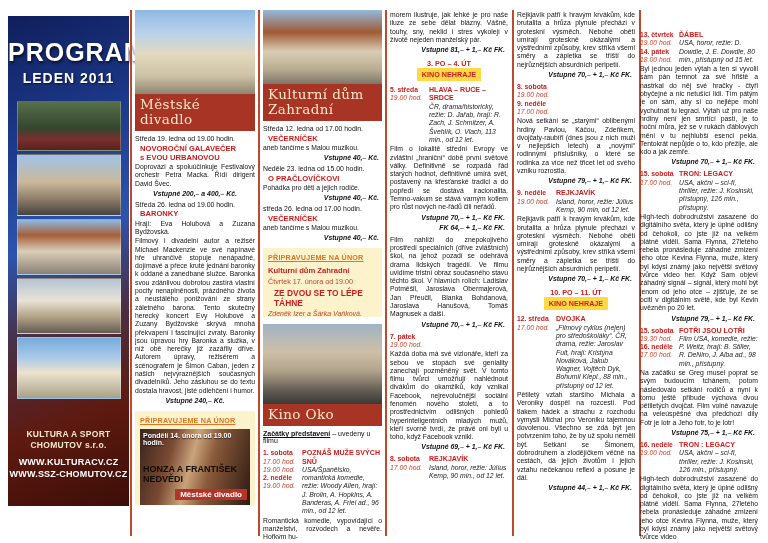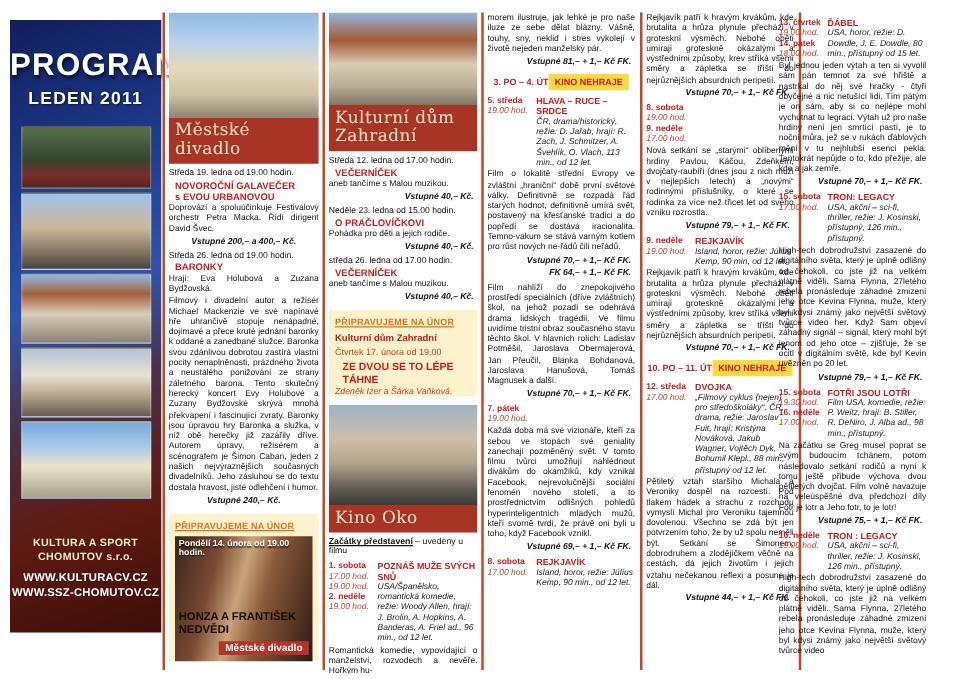--- a/index.html
+++ b/index.html
@@ -23,48 +23,48 @@
   .sb-org{margin-top:auto;padding-bottom:26px;text-align:center;}
   .org-line{color:#f2e6cc;font-weight:bold;font-size:8.5px;line-height:11px;letter-spacing:.3px;}
   .org-web{color:#ffffff;font-weight:bold;font-size:9px;line-height:12px;letter-spacing:.2px;}
   
   .vrule{position:absolute;top:10px;height:526px;width:2px;background:#bf4a2b;}
   .col{position:absolute;top:10px;bottom:4px;overflow:hidden;}
   .col2{left:135px;width:120px;}
   .col3{left:263px;width:119px;}
   .col4{left:390px;width:118px;}
   .col5{left:517px;width:118px;}
-  .col6{left:623px;width:118px;}
+  .col6{left:640px;width:118px;margin-top:16px;}
   .banner{background:#a83425;color:#f6e7c8;font-family:"DejaVu Serif","Liberation Serif",serif;
     font-size:13.5px;line-height:15px;padding:3px 5px 4px;letter-spacing:.4px;}
   .pbphoto{width:100%;}
   .pbphoto.theatre{height:84px;background:linear-gradient(to bottom,#8fb9e2 0%,#b9d2ec 28%,#e3d9bf 52%,#cfc3a4 78%,#8e8573 100%);}
   .pbphoto.zahradni{height:74px;background:linear-gradient(to bottom,#93b9dd 0%,#a15a35 30%,#d8cdb4 56%,#b9ac93 80%,#7d7668 100%);}
   .pbphoto.kino{height:80px;background:linear-gradient(to bottom,#9fb3c4 0%,#cdbfa8 34%,#b3a58c 58%,#5f5a52 84%,#3c3a36 100%);}
   
   .date{font-size:6.9px;line-height:8.6px;margin-top:4px;}
   .ev-title{color:#cc1c1c;font-weight:bold;font-size:7.6px;line-height:9.2px;padding-left:5px;}
   .body{font-size:6.8px;line-height:8.3px;text-align:justify;color:#131313;margin-top:1px;}
   .price{font-size:6.9px;font-weight:bold;font-style:italic;text-align:right;padding-right:3px;margin:2px 0 3px;}
   .price.center{text-align:center;padding-right:0;}
   .film{margin-top:5px;}
   .film-top{display:flex;}
   .film-left{width:39px;flex:none;}
   .day{color:#cc1c1c;font-weight:bold;font-size:6.8px;line-height:8.3px;}
   .time{color:#c8432a;font-style:italic;font-size:6.8px;line-height:8.3px;}
   .film-right{flex:1;min-width:0;}
   .ftitle{color:#cc1c1c;font-weight:bold;font-size:7.1px;line-height:8.3px;}
   .finfo{font-style:italic;color:#1c1c1c;font-size:6.8px;line-height:8.3px;}
-  .nehraje{display:flex;align-items:center;justify-content:center;margin:6px 0 5px;}
+  .nehraje{display:flex;align-items:center;justify-content:flex-start;margin:6px 0 5px;flex-direction:column;}
   .ndays{color:#cc1c1c;font-weight:bold;font-size:7.2px;}
   .nbadge{background:#ffd944;color:#cc1c1c;font-weight:bold;font-size:7.2px;padding:2px 5px;}
   
   .promo-box{background:#fcf3cd;padding:5px 5px 0;margin-top:7px;}
   .promo-head{color:#e2731f;font-weight:bold;text-decoration:underline;font-size:7.2px;letter-spacing:.2px;}
-  .promo-photo{position:relative;height:100px;margin-top:4px;
+  .promo-photo{position:relative;height:76px;margin-top:4px;
     background:linear-gradient(105deg,#3a241c 0%,#7a4a33 28%,#caa37c 46%,#8a5a3a 62%,#2e1a12 100%);}
   .promo-date{color:#fff;font-weight:bold;font-size:7px;padding:3px 3px 0;text-shadow:0 1px 1px rgba(0,0,0,.7);}
   .promo-title{position:absolute;left:3px;bottom:20px;color:#140d06;font-weight:bold;font-size:9px;line-height:10.5px;}
   .promo-badge{position:absolute;right:3px;bottom:5px;background:#b5342a;color:#fff;font-weight:bold;font-size:8px;padding:1px 5px;}
   .p3-venue{color:#cc1c1c;font-weight:bold;font-size:7.6px;margin-top:4px;}
   .p3-date{color:#c8432a;font-size:7.2px;margin-top:2px;}
   .p3-title{color:#cc1c1c;font-weight:bold;font-size:8.4px;margin-top:2px;padding-left:6px;}
   .p3-cast{color:#c8432a;font-style:italic;font-size:7px;margin-top:2px;}
   .kino-note{font-size:7px;margin:4px 0 2px;}
   .kino-note b{text-decoration:underline;}

